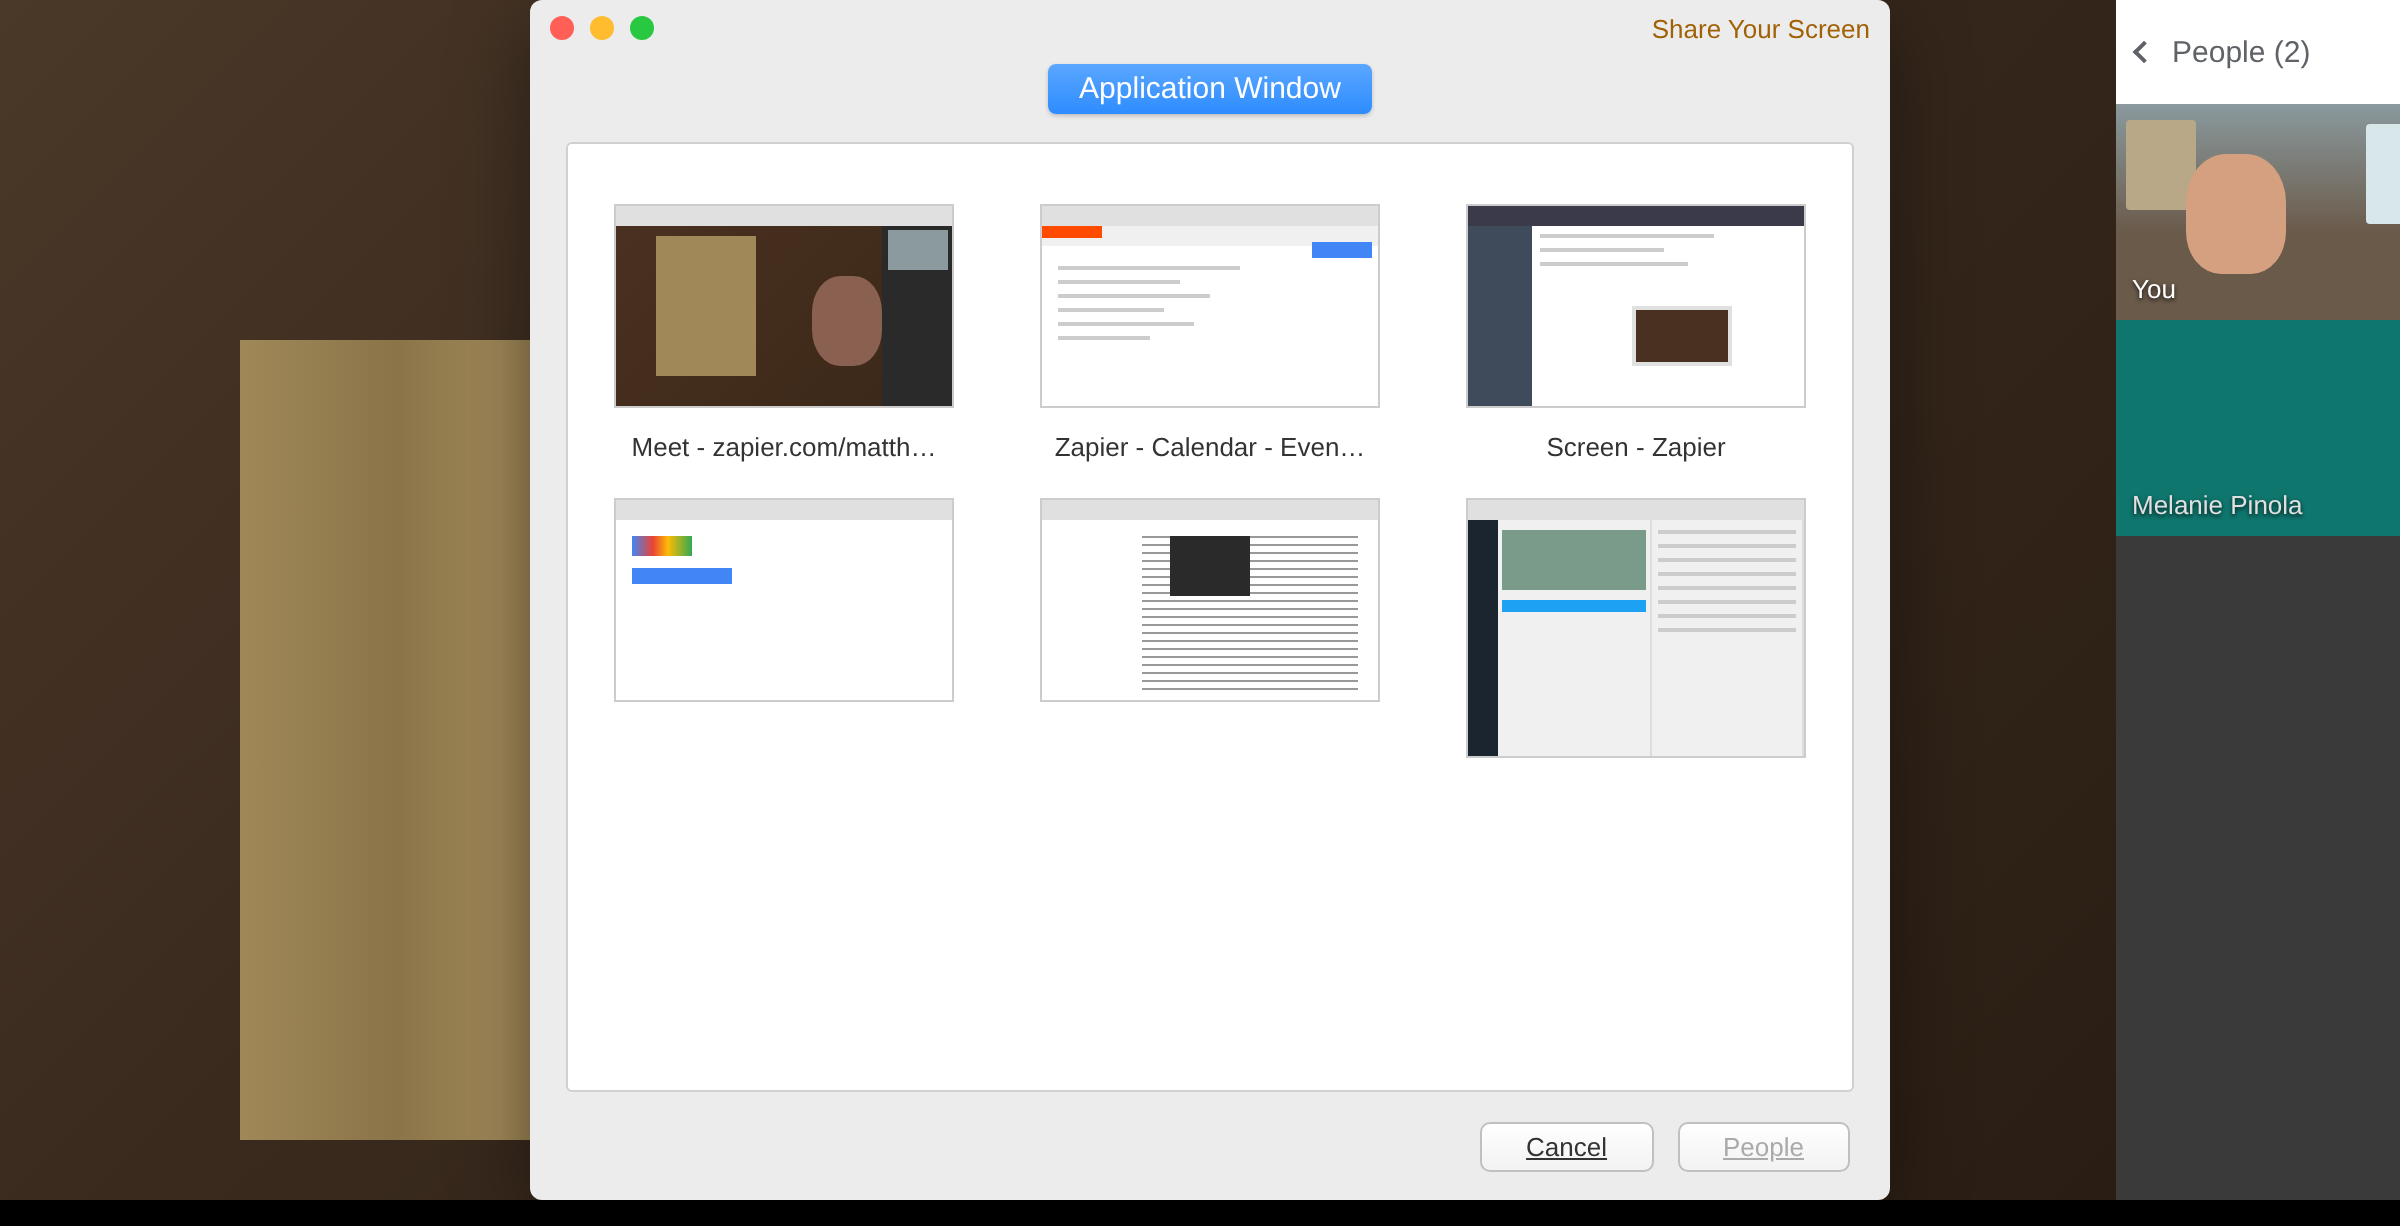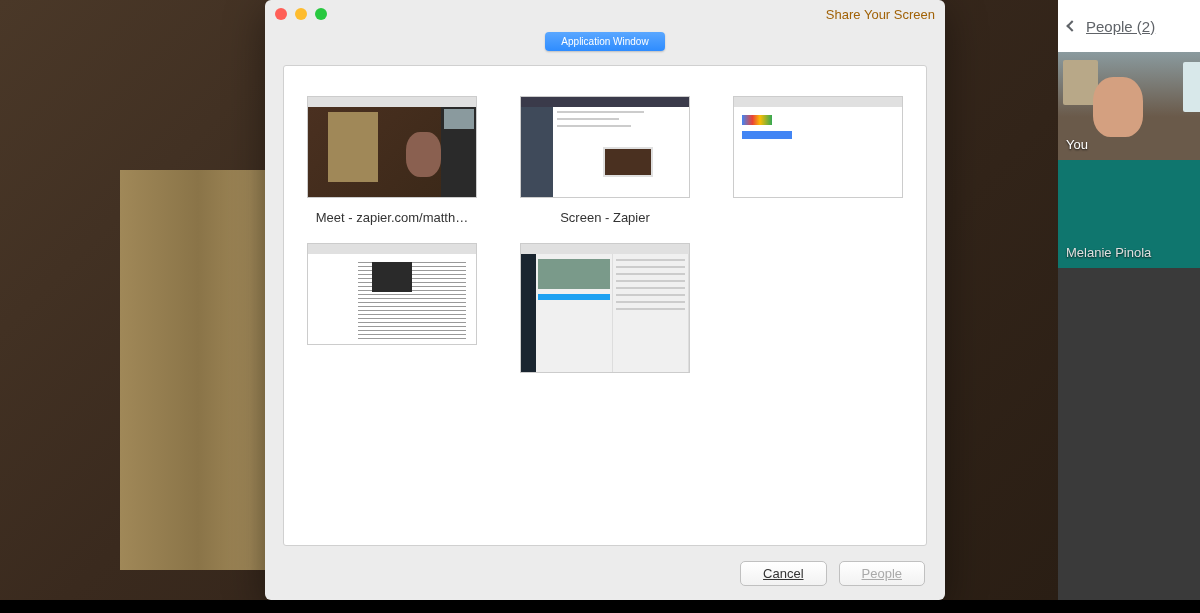--- a/index.html
+++ b/index.html
@@ -72,21 +72,20 @@
     }
     
     .people-header {
       height: 52px;
       background: #fff;
       display: flex;
       align-items: center;
       padding: 0 10px;
       font-size: 15px;
       color: #5f6368;
-      text-decoration: underline;
     }
     
     .chevron-left {
       display: inline-block;
       width: 8px;
       height: 8px;
       border-left: 2px solid #5f6368;
       border-bottom: 2px solid #5f6368;
       transform: rotate(45deg);
       margin-right: 10px;
@@ -227,21 +226,21 @@
       justify-content: center;
       padding: 4px 0 14px;
     }
     
     .tab-button {
       background: linear-gradient(180deg, #5aa7ff 0%, #2e8cff 100%);
       color: #fff;
       border: none;
       padding: 4px 16px;
       border-radius: 4px;
-      font-size: 10px;
+      font-size: 15px;
       box-shadow: 0 1px 2px rgba(0,0,0,0.2);
     }
     
     .window-grid-wrap {
       flex: 1;
       background: #fff;
       margin: 0 18px;
       border: 1px solid #d0d0d0;
       border-radius: 3px;
       overflow-y: auto;
@@ -579,20 +578,39 @@
           <div class="thumb-content thumb-meet">
             <div class="thumb-meet-curtain"></div>
             <div class="thumb-meet-face"></div>
             <div class="thumb-meet-sidebar"></div>
             <div class="thumb-meet-small"></div>
           </div>
         </div>
         <div class="window-label">Meet - zapier.com/matth…</div>
       </div>
 
+      <div class="window-item">
+        <div class="thumbnail thumb-zapier">
+          <div class="thumb-titlebar"></div>
+          <div class="thumb-content">
+            <div class="thumb-zapier-header2"></div>
+            <div class="thumb-zapier-header" style="top:0;width:30px;"></div>
+            <div class="thumb-zapier-right"></div>
+            <div class="thumb-lines">
+              <div class="thumb-line" style="width:60%;"></div>
+              <div class="thumb-line" style="width:40%;"></div>
+              <div class="thumb-line" style="width:50%;"></div>
+              <div class="thumb-line" style="width:35%;"></div>
+              <div class="thumb-line" style="width:45%;"></div>
+              <div class="thumb-line" style="width:30%;"></div>
+            </div>
+          </div>
+        </div>
+        <div class="window-label">Zapier - Calendar - Even…</div>
+      </div>
 
       <div class="window-item">
         <div class="thumbnail thumb-slack">
           <div class="thumb-titlebar" style="background:#3a3a4a;"></div>
           <div class="thumb-content">
             <div class="thumb-slack-sidebar"></div>
             <div class="thumb-slack-main">
               <div class="thumb-lines" style="left:4px;top:4px;">
                 <div class="thumb-line" style="width:70%;"></div>
                 <div class="thumb-line" style="width:50%;"></div>

